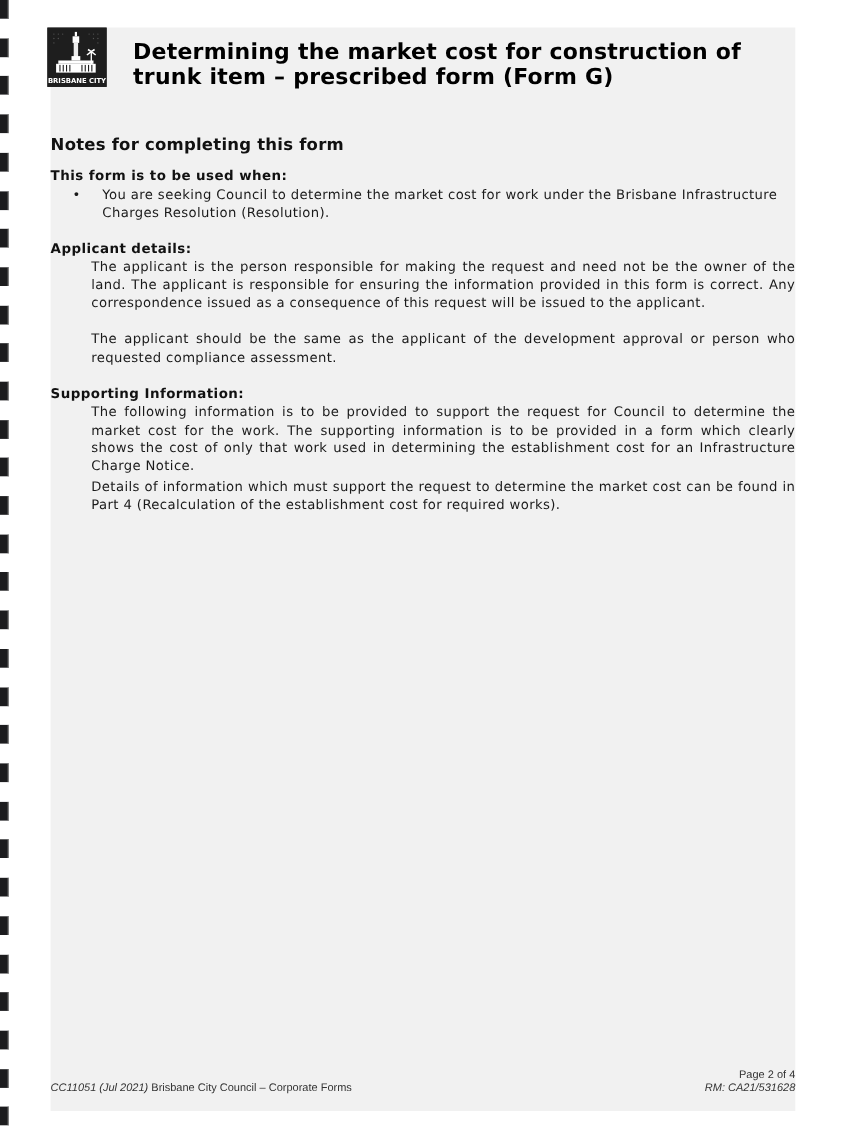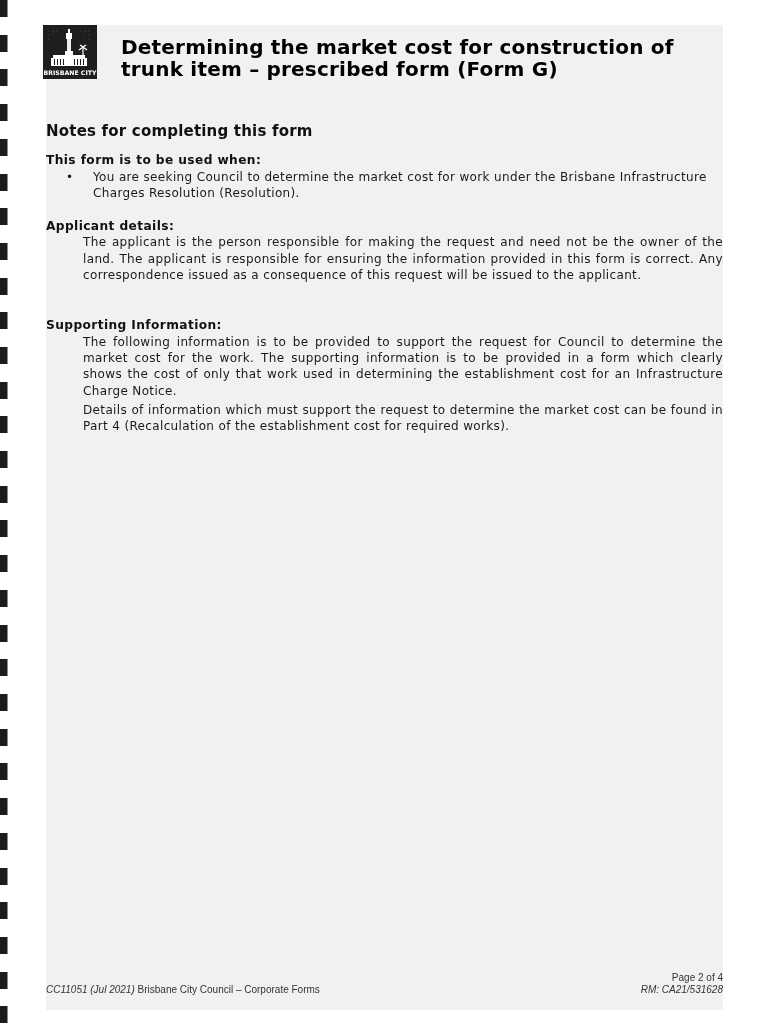--- a/index.html
+++ b/index.html
@@ -119,20 +119,21 @@
     <div class="h3">This form is to be used when:</div>
     <div class="bullet-row">
       <span class="bullet">•</span>
       <span class="bullet-text">You are seeking Council to determine the market cost for work under the Brisbane Infrastructure Charges Resolution (Resolution).</span>
     </div>
 
     <div class="gap-m"></div>
     <div class="h3">Applicant details:</div>
     <p>The applicant is the person responsible for making the request and need not be the owner of the land. The applicant is responsible for ensuring the information provided in this form is correct. Any correspondence issued as a consequence of this request will be issued to the applicant.</p>
     <div class="gap-m"></div>
+    <p>The applicant should be the same as the applicant of the development approval or person who requested compliance assessment.</p>
 
     <div class="gap-m"></div>
     <div class="h3">Supporting Information:</div>
     <p>The following information is to be provided to support the request for Council to determine the market cost for the work. The supporting information is to be provided in a form which clearly shows the cost of only that work used in determining the establishment cost for an Infrastructure Charge Notice.</p>
     <div class="gap-xs"></div>
     <p>Details of information which must support the request to determine the market cost can be found in Part 4 (Recalculation of the establishment cost for required works).</p>
   </div>
 
   <div class="footer-left">
     <i>CC11051 (Jul 2021)</i>

